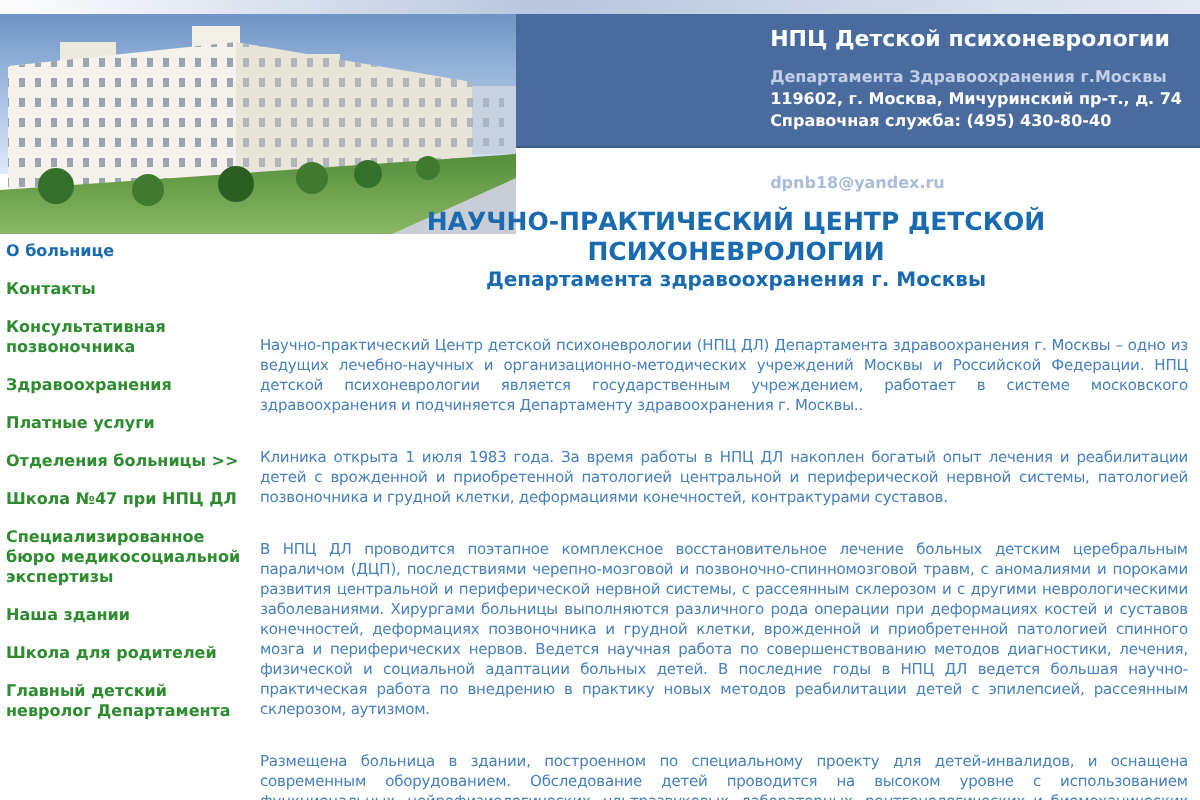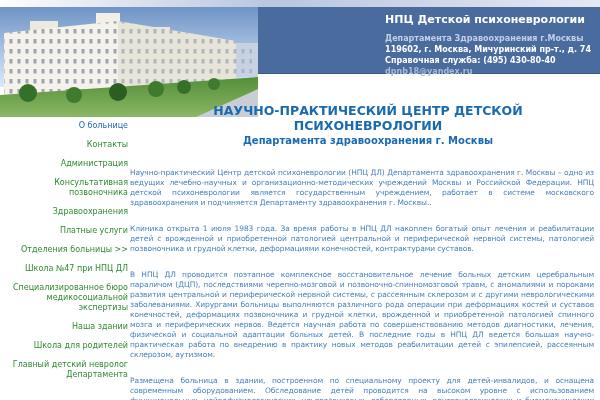--- a/index.html
+++ b/index.html
@@ -8,28 +8,28 @@
   
   .top-strip{position:absolute;left:0;top:0;width:600px;height:7px;
              background:linear-gradient(to right,#fdfdfe,#b9c6de 45%,#e4e9f3);}
   .blue-panel{position:absolute;left:0;top:7px;width:600px;height:66px;
               background:#4a6b9e;border-bottom:1px solid #3a5a8c;}
   .photo{position:absolute;left:0;top:7px;width:258px;height:110px;z-index:2;}
   .header-text{position:absolute;right:9px;top:13px;z-index:3;text-align:left;}
   .org-name{color:#ffffff;font-weight:bold;font-size:11px;margin:0 0 7px 0;}
   .hdr-line{font-size:8px;font-weight:bold;line-height:11px;color:#ffffff;}
   .hdr-dept{color:#c2cfe6;}
-  .hdr-email{color:#a9bcd8;font-weight:bold;text-decoration:none;display:block;}
+  .hdr-email{color:#a9bcd8;font-weight:bold;text-decoration:none;display:block;margin-top:20px;}
   
   .page-title{position:absolute;left:140px;top:103px;width:456px;z-index:4;text-align:center;}
   .pt1{color:#1a6ab0;font-weight:bold;font-size:12.5px;line-height:15px;margin:0;}
   .pt2{color:#1a6ab0;font-weight:bold;font-size:10px;line-height:13px;margin:1px 0 0 0;}
   
   .sidebar{position:absolute;left:0;top:121px;width:131px;z-index:3;}
-  .side-item{display:block;text-align:right;color:#2e8b30;font-weight:normal;font-size:8px;
+  .side-item{display:block;text-align:left;color:#2e8b30;font-weight:bold;font-size:8px;
              line-height:10px;margin:0 3px 9px 3px;text-decoration:none;cursor:pointer;}
   .side-item.active{color:#1a6ab0;}
   
   .content{position:absolute;left:130px;top:152px;width:464px;z-index:3;}
   .content p{color:#4580bf;font-size:7.5px;line-height:10px;letter-spacing:-0.1px;
              margin:16px 0 9px 0;text-align:justify;}
   .research-heading{color:#1766ad;font-size:10px;font-weight:normal;margin:4px 0 6px 0;}
 </style>
 </head>
 <body>
@@ -82,21 +82,20 @@
   </div>
 
   <div class="page-title">
     <div class="pt1">НАУЧНО-ПРАКТИЧЕСКИЙ ЦЕНТР ДЕТСКОЙ ПСИХОНЕВРОЛОГИИ</div>
     <div class="pt2">Департамента здравоохранения г. Москвы</div>
   </div>
 
   <div class="sidebar">
     <a class="side-item active" href="#">О больнице</a>
     <a class="side-item" href="#">Контакты</a>
-    <a class="side-item" href="#">Администрация</a>
     <a class="side-item" href="#">Консультативная позвоночника</a>
     <a class="side-item" href="#">Здравоохранения</a>
     <a class="side-item" href="#">Платные услуги</a>
     <a class="side-item" href="#">Отделения больницы &gt;&gt;</a>
     <a class="side-item" href="#">Школа №47 при НПЦ ДЛ</a>
     <a class="side-item" href="#">Специализированное бюро медикосоциальной экспертизы</a>
     <a class="side-item" href="#">Наша здании</a>
     <a class="side-item" href="#">Школа для родителей</a>
     <a class="side-item" href="#">Главный детский невролог Департамента</a>
   </div>

